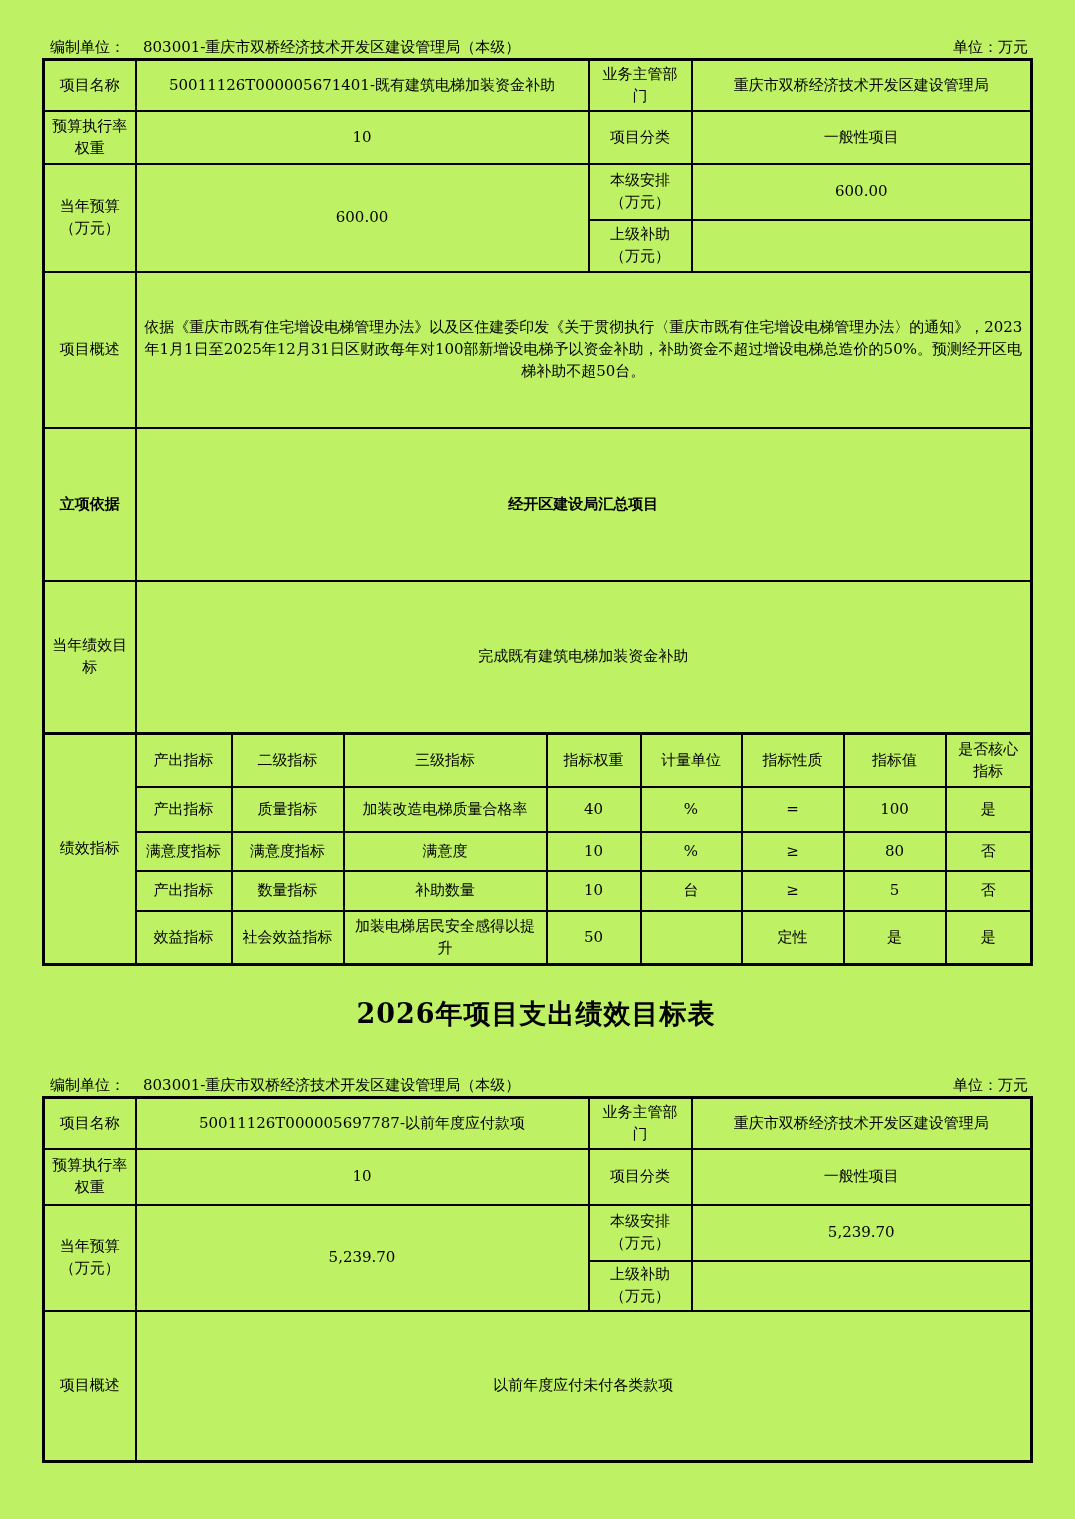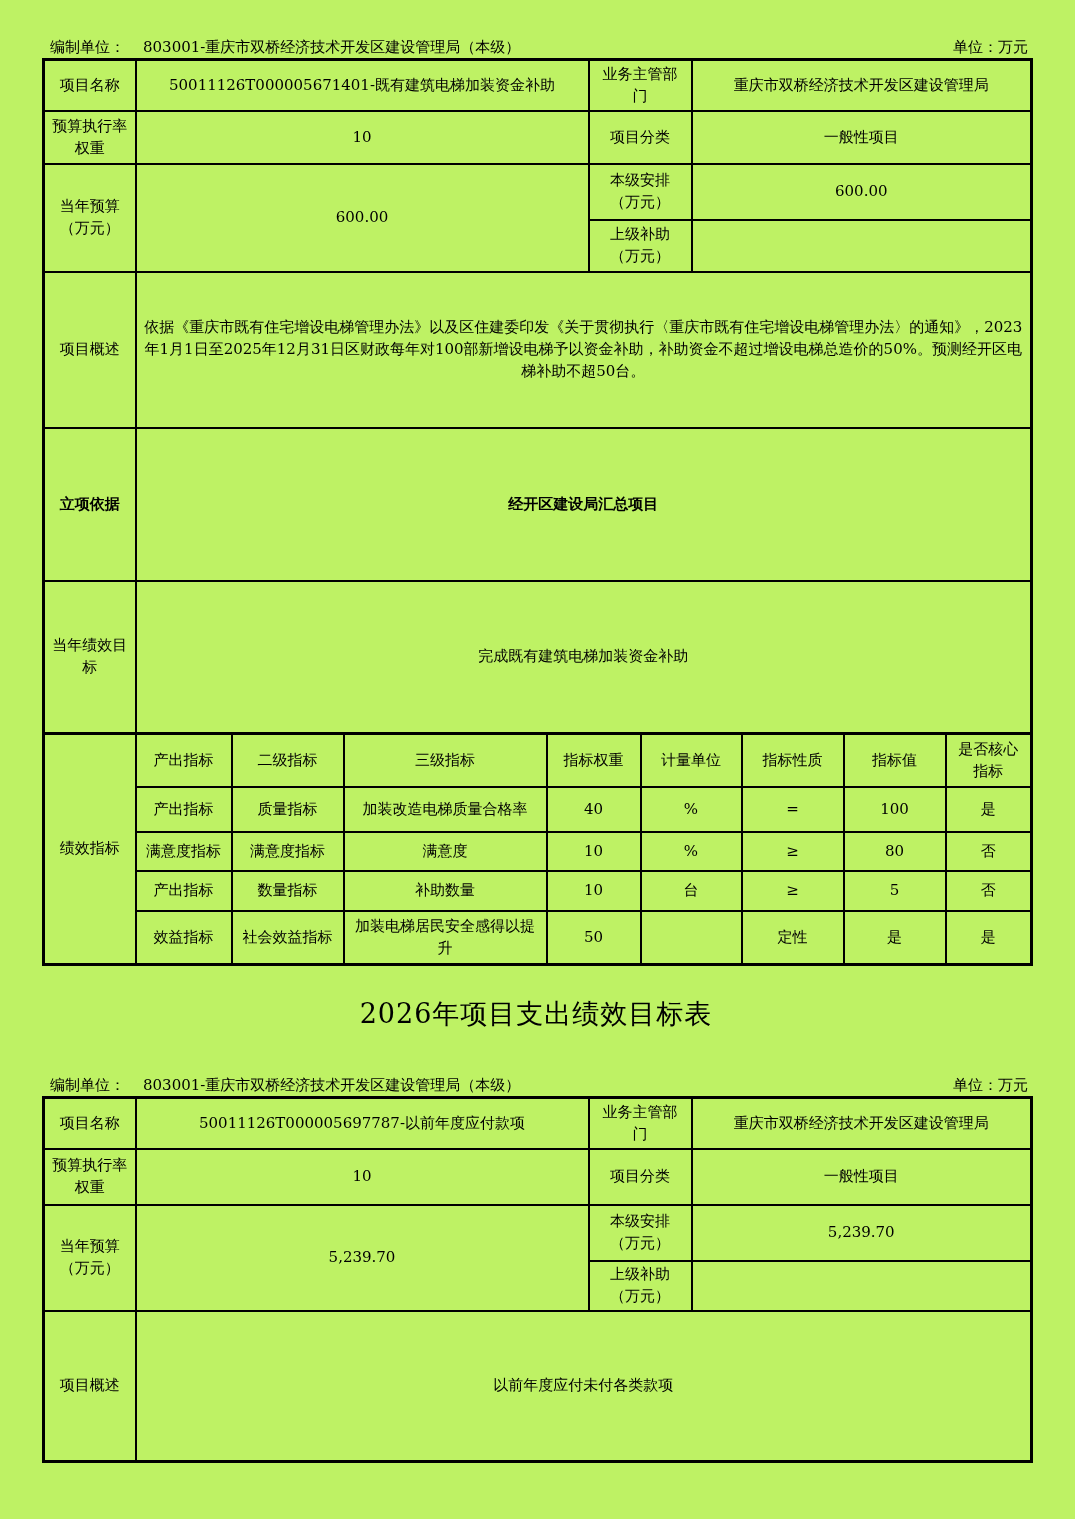--- a/index.html
+++ b/index.html
@@ -32,21 +32,21 @@
   tr.h43 td { height:43px; }
   tr.h150 td { height:150px; }
   tr.h147 td { height:147px;font-weight:bold; }
   tr.h146 td { height:146px; }
   tr.h144 td { height:144px; }
   tr.h39 td { height:39px; }
   tr.h33 td { height:33px;margin-top:8px; }
   tr.h34 td { height:34px; }
   .doc-title {
     width:988px; margin:30px 0 0 42px; text-align:center;
-    font-size:27px; font-weight:normal; letter-spacing:1px;
+    font-size:27px; font-weight:bold; letter-spacing:1px;
   }
   .gap-title { margin-top:44px; }
   .tbl-gap { margin-top:1px; }
 </style>
 </head>
 <body>
 
 <div class="page">
 
   <div class="meta-row">

